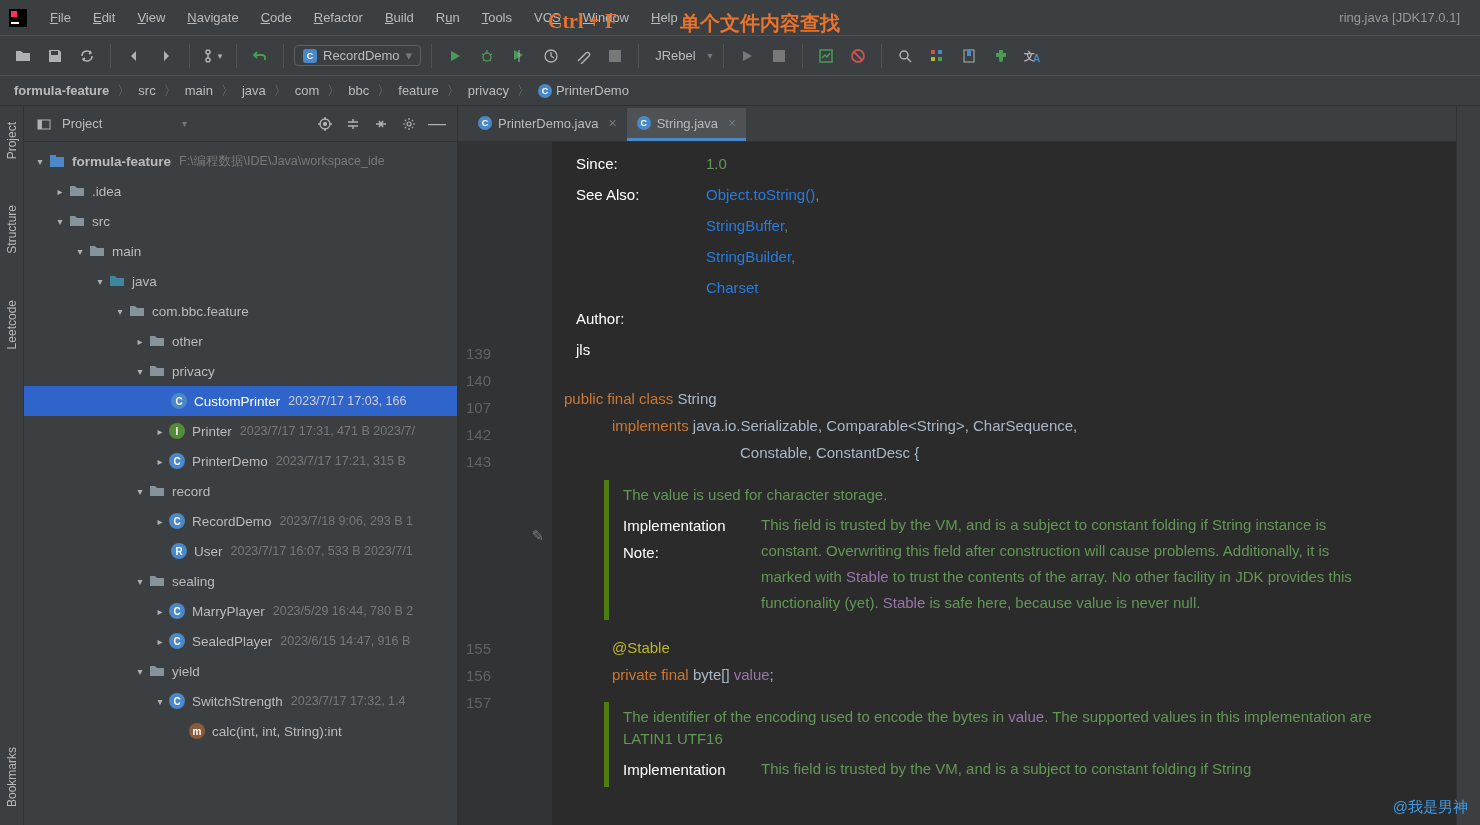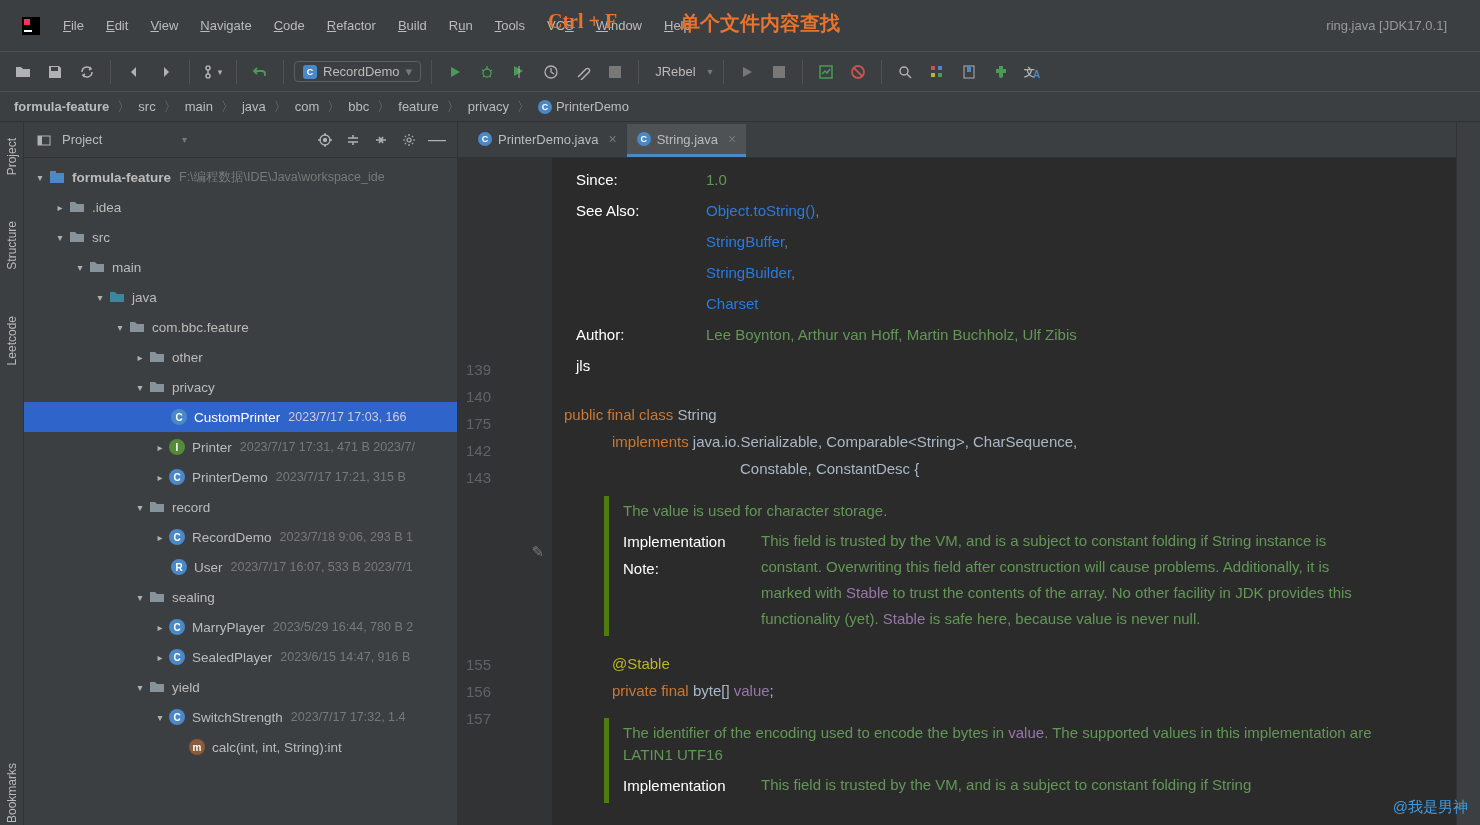--- a/index.html
+++ b/index.html
@@ -1,17 +1,17 @@
 <!DOCTYPE html>
 <html><head>
 <meta charset="utf-8">
 <style>
 *{margin:0;padding:0;box-sizing:border-box;font-family:"Segoe UI",Arial,sans-serif;user-select:none}
 body{background:#2b2b2b;color:#bbb;width:1480px;height:825px;overflow:hidden;position:relative}
-.menubar{height:52px;background:#3c3f41;display:flex;align-items:center;padding:0 21px;border-bottom:1px solid #515151}
+.menubar{height:36px;background:#3c3f41;display:flex;align-items:center;padding:0 8px;border-bottom:1px solid #515151}
 .app-icon{width:20px;height:20px;margin-right:12px;display:flex;align-items:center;justify-content:center}
 .menu-items{display:flex;gap:2px}
 .menu-item{padding:4px 10px;color:#bbb;font-size:13px;cursor:pointer}
 .mnemonic{text-decoration:underline}
 .title-text{margin-left:auto;color:#999;font-size:13px;padding-right:12px}
 .overlay-text{position:absolute;top:10px;color:#e8732c;font-size:20px;font-weight:600;z-index:100}
 .overlay1{left:548px;font-family:Liberation Serif, serif}
 .overlay2{left:680px}
 .toolbar{height:40px;background:#3c3f41;display:flex;align-items:center;padding:0 10px;gap:6px;border-bottom:1px solid #515151}
 .tb-btn{width:26px;height:26px;display:flex;align-items:center;justify-content:center;cursor:pointer;color:#afb1b3}
@@ -504,21 +504,21 @@
         <span class="class-icon" style="width:14px;height:14px;font-size:9px">C</span>
         <span>String.java</span>
         <span class="tab-close">×</span>
       </div>
     </div>
     <div class="editor-body">
       <div class="gutter">
         <div style="height:190px"></div>
         <div>139</div>
         <div>140</div>
-        <div>175</div>
+        <div>107</div>
         <div>142</div>
         <div>143</div>
         <div class="gutter-edit" style="top:380px">✎</div>
         <div style="height:160px"></div>
         <div>155</div>
         <div>156</div>
         <div>157</div>
       </div>
       <div class="code">
         <div class="doc-block">
@@ -537,21 +537,20 @@
           <div class="doc-row">
               <span class="doc-key"></span>
               <span><span class="doc-link">StringBuilder</span><span class="doc-val">,</span></span>
             </div>
           <div class="doc-row">
               <span class="doc-key"></span>
               <span class="doc-link">Charset</span>
             </div>
           <div class="doc-row">
               <span class="doc-key">Author:</span>
-              <span class="doc-val">Lee Boynton, Arthur van Hoff, Martin Buchholz, Ulf Zibis</span>
             </div>
           <div class="doc-row">
               <span class="doc-key">jls</span>
             </div>
         </div>
         <div style="height:10px"></div>
         <div><span class="kw">public final class </span><span class="type">String</span></div>
         <div style="padding-left:48px"><span class="kw">implements </span><span class="type">java.io.Serializable, Comparable&lt;String&gt;, CharSequence,</span></div>
         <div style="padding-left:176px"><span class="type">Constable, ConstantDesc {</span></div>
         <div class="doc-box">

